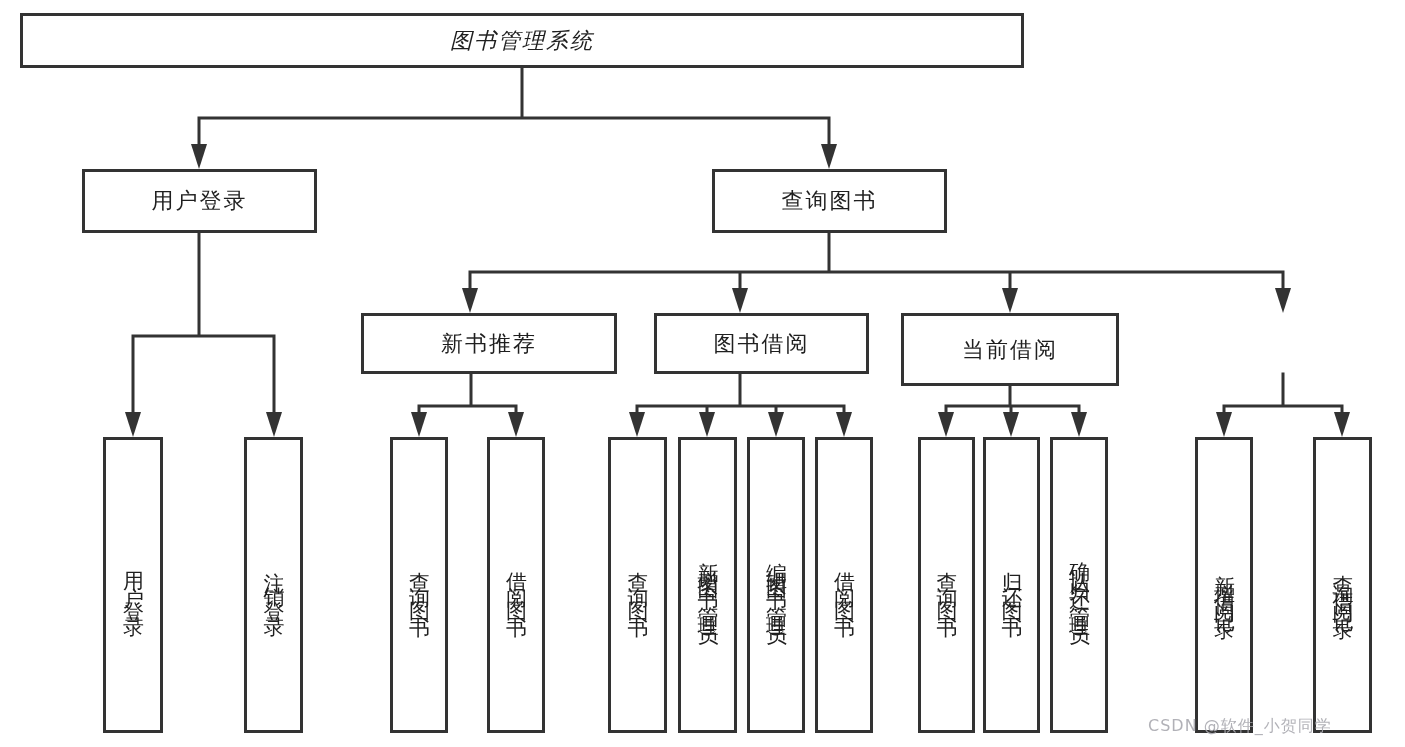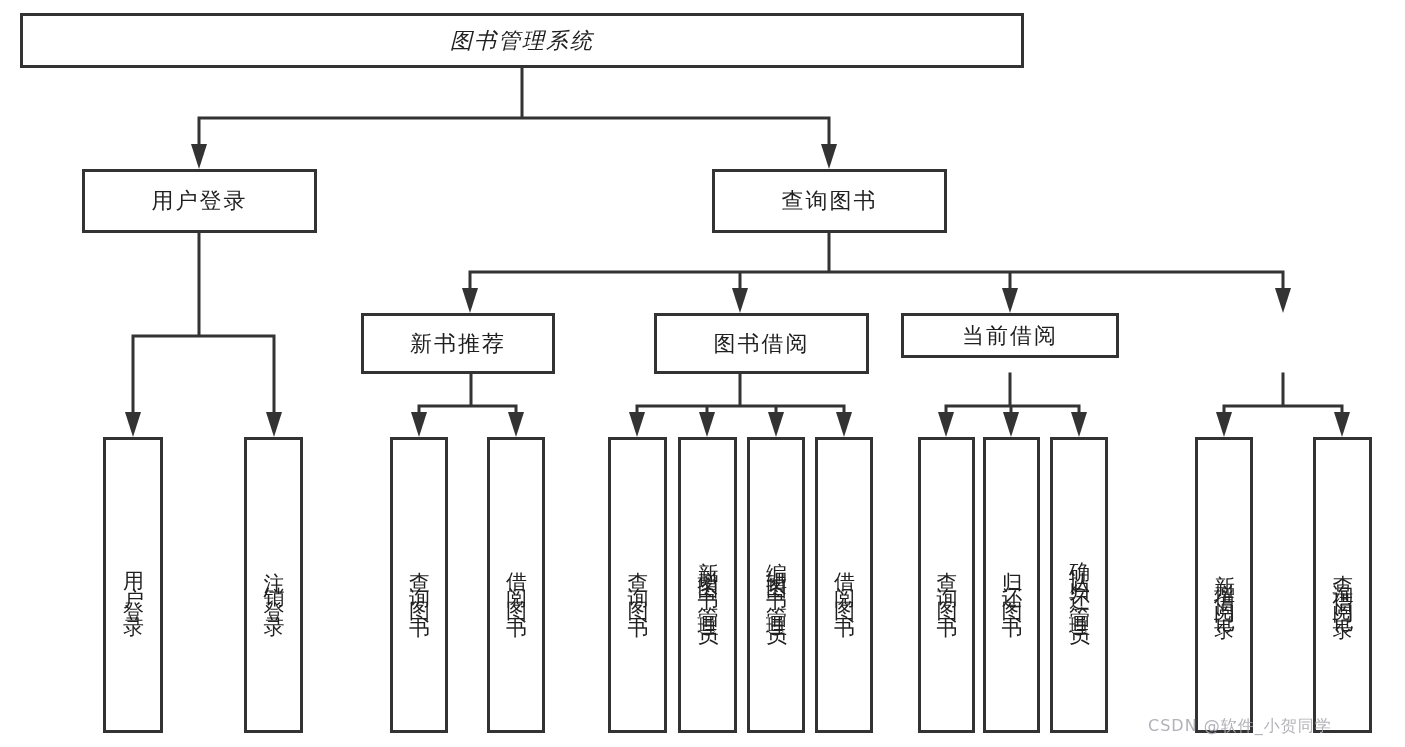--- a/index.html
+++ b/index.html
@@ -26,23 +26,23 @@
     text-orientation:mixed;
     font-size:21px;
     letter-spacing:9px;
     line-height:1;
   }
   .v.wide{letter-spacing:15px;}
   
   .root {left:20px;  top:13px;  width:1004px;height:55px;font-style:italic;}
   .login{left:82px;  top:169px; width:235px; height:64px;}
   .mgmt {left:712px; top:169px; width:235px; height:64px;}
-  .l3a{left:361px; top:313px;width:194px;height:61px;}
+  .l3a{left:361px; top:313px;width:256px;height:61px;}
   .l3b{left:632px; top:313px;width:215px;height:61px;margin-left:22px;}
-  .l3c{left:901px; top:313px;width:218px;height:45px;}
+  .l3c{left:901px; top:313px;width:218px;height:73px;}
   .l3d{left:1174px;top:313px;width:218px;height:61px;}
   .leaf{top:437px;height:296px;}
   .lf1 {left:103px; width:60px;}
   .lf2 {left:244px; width:59px;}
   .lf3 {left:390px; width:58px;}
   .lf4 {left:487px; width:58px;}
   .lf5 {left:608px; width:59px;}
   .lf6 {left:678px; width:59px;}
   .lf7 {left:747px; width:58px;}
   .lf8 {left:815px; width:58px;}

